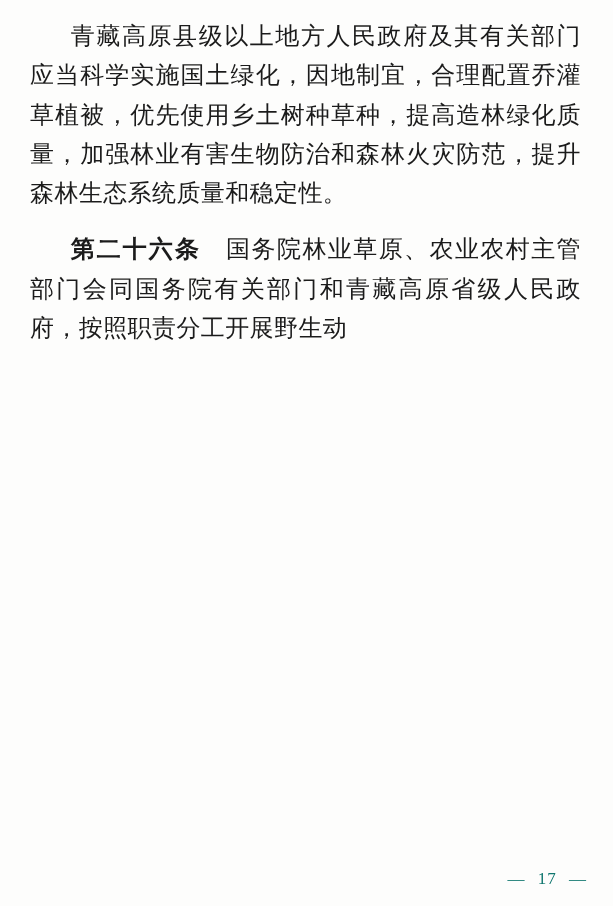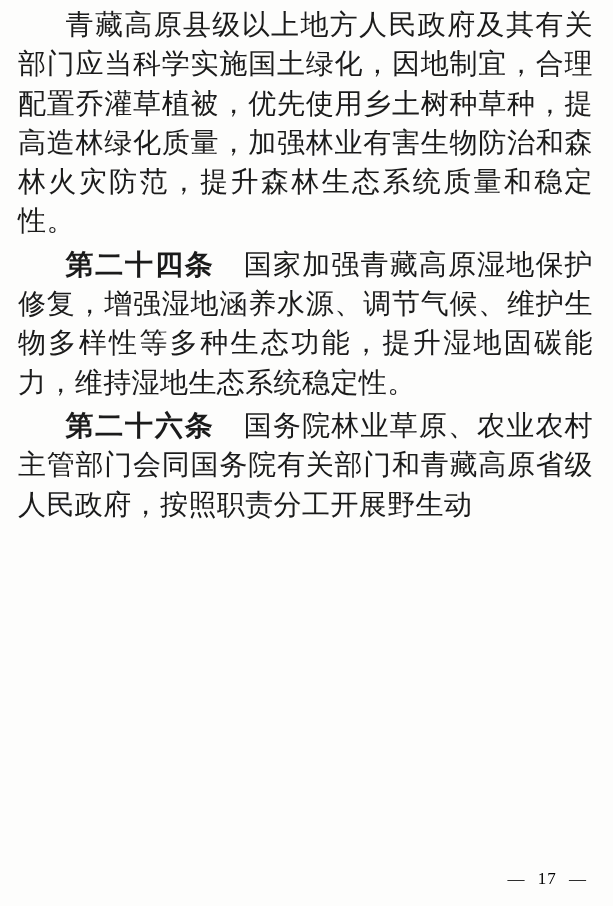--- a/index.html
+++ b/index.html
@@ -13,53 +13,52 @@
     font-family: "Liberation Serif", "DejaVu Serif", serif;
     color: #1b1b1b;
   }
   .page {
     position: absolute;
     top: 1px;
     left: 14px;
     width: 583px;
   }
   p.para {
-    margin: 4px;
-    font-size: 28px;
+    margin: 16px;
+    font-size: 24px;
     line-height: 39.3px;
     text-align: justify;
     text-justify: inter-character;
     text-indent: 1.7em;
     letter-spacing: 0.4px;
   }
   .article-num {
     font-family: "Liberation Sans", "DejaVu Sans", sans-serif;
     font-weight: bold;
     margin-right: 1.05em;
     letter-spacing: 1px;
   }
   .page-number {
     position: absolute;
     top: 869px;
     right: 26px;
     font-size: 17px;
     line-height: 20px;
-    color: #000000;
+    color: #0f766e;
     word-spacing: 7px;
     letter-spacing: 1px;
   }
 </style>
 </head>
 <body>
 
 <div class="page">
 
   <p class="para"><span>青藏高原县级以上地方人民政府及其有关部门应当科学实施国土绿化，因地制宜，合理配置乔灌草植被，优先使用乡土树种草种，提高造林绿化质量，加强林业有害生物防治和森林火灾防范，提升森林生态系统质量和稳定性。</span></p>
 
-  <p class="para"><span class="article-num">第二十四条</span><span>国家加强青藏高原湿地保护修复，增强湿地涵养水源、调节气候、维护生物多样性等多种生态功能，提升湿地固碳能力，维持湿地生态系统稳定性。</span></p>
 
 
 
 
   <p class="para"><span class="article-num">第二十六条</span><span>国务院林业草原、农业农村主管部门会同国务院有关部门和青藏高原省级人民政府，按照职责分工开展野生动</span></p>
 
 </div>
 
 <div class="page-number">— 17 —</div>
 

